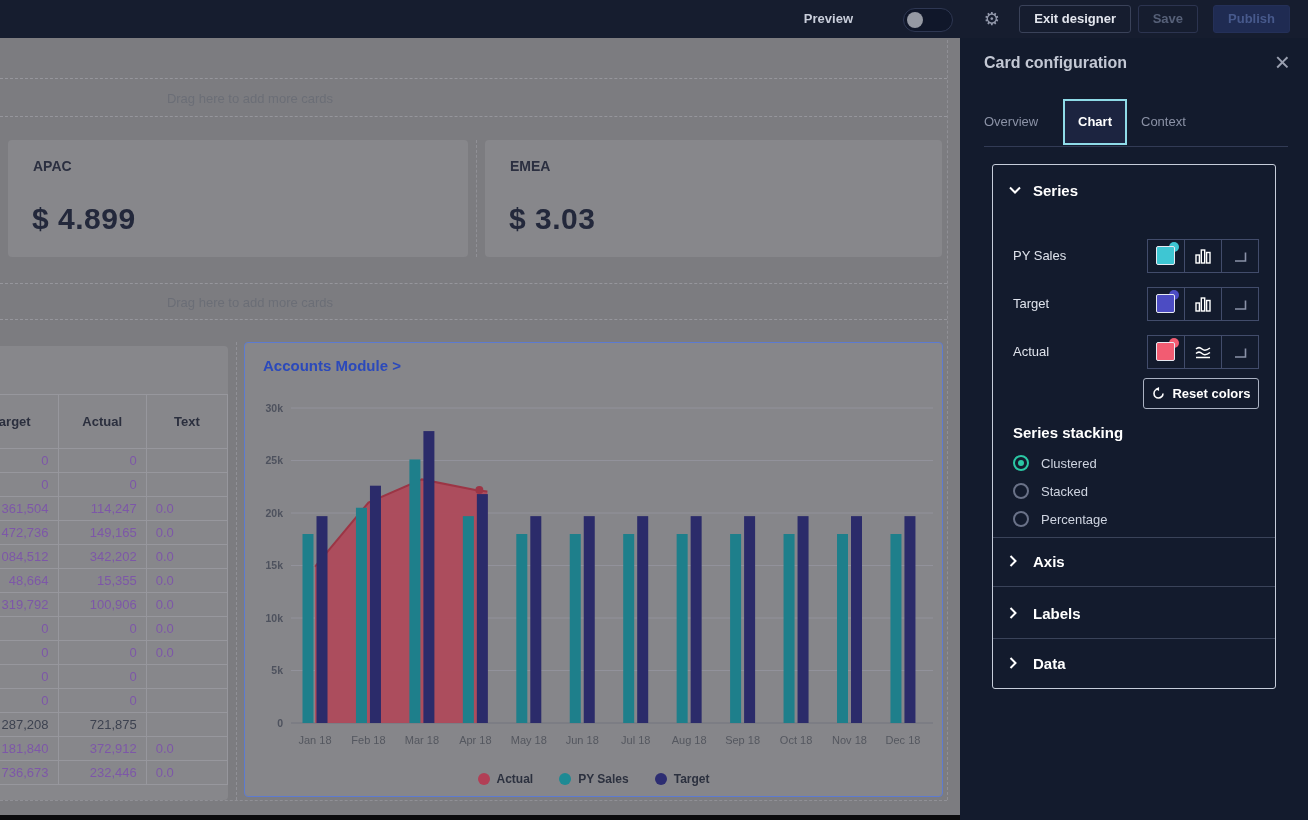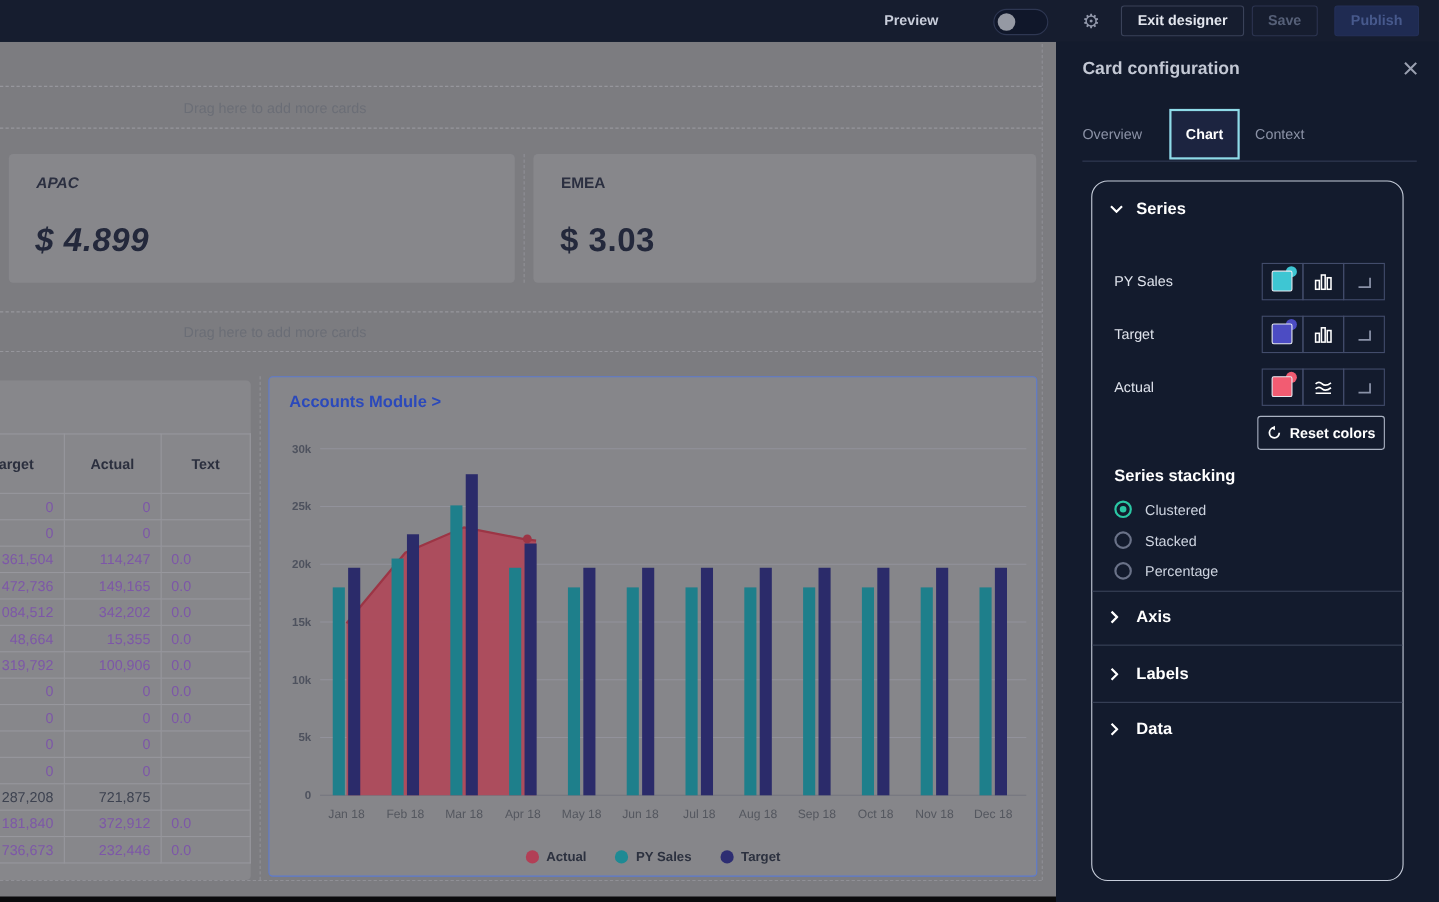--- a/index.html
+++ b/index.html
@@ -25,21 +25,21 @@
   .canvas{left:0;top:38px;width:960px;height:782px;background:#7c7c80;overflow:hidden;}
   .dragzone{left:0;width:947px;border-top:1px dashed #96969c;border-bottom:1px dashed #96969c;}
   .dz1{top:40px;height:37px;}
   .dz2{top:245px;height:35px;}
   .dragzone-text{position:absolute;left:250px;top:50%;transform:translate(-50%,-50%);
        color:#6b6e76;font-size:13px;white-space:nowrap;}
   .vdash{width:0;border-left:1px dashed #909096;}
   .hdash{height:0;border-top:1px dashed #909096;}
 
   .kpi-card{top:102px;height:117px;background:#87878b;border-radius:4px;}
-  .kpi-apac{left:8px;width:460px;font-style:italic;}
+  .kpi-apac{left:8px;width:460px;}
   .kpi-emea{left:485px;width:457px;}
   .kpi-title{left:25px;top:18px;font-size:14px;font-weight:bold;color:#2b2f40;}
   .kpi-value{left:24px;top:62px;font-size:30px;font-weight:bold;color:#23283b;letter-spacing:.5px;}
 
   
   .table-card{left:-36px;top:308px;width:264px;height:454px;background:#87878b;border-radius:4px;}
   table.data-table{position:absolute;left:0;top:48px;border-collapse:collapse;table-layout:fixed;}
   .data-table th,.data-table td{border:1px solid #97979d;font-size:13px;padding:0 9px;
        white-space:nowrap;overflow:hidden;}
   .data-table th{height:53px;font-size:13px;font-weight:bold;color:#2b2f3e;text-align:center;
@@ -66,22 +66,22 @@
   .panel-title{left:24px;top:16px;font-size:16px;font-weight:bold;color:#c3c8d4;}
   .panel-close{right:18px;top:8px;font-size:26px;color:#9aa0b0;cursor:pointer;line-height:32px;}
   .tab{top:61px;height:46px;line-height:46px;font-size:13px;font-weight:normal;color:#8b92a6;cursor:pointer;}
   .tab-overview{left:24px;}
   .tab-context{left:181px;}
   .tab-active-box{left:103px;top:61px;width:64px;height:46px;background:#1c2440;
        border:2px solid #8fdbe8;box-sizing:border-box;color:#fff;text-align:center;
        line-height:42px;font-size:13px;font-weight:bold;cursor:pointer;}
   .tabs-divider{left:24px;top:108px;width:304px;height:0;border-top:1px solid #323b55;}
 
-  .series-box{left:32px;top:126px;width:284px;height:637px;border:1px solid #c6cdda;
-       border-radius:15px;box-sizing:border-box;text-align:right;}
+  .series-box{left:32px;top:126px;width:284px;height:525px;border:1px solid #c6cdda;
+       border-radius:3px;box-sizing:border-box;text-align:right;}
   .sec-header{left:0;width:100%;height:50px;cursor:pointer;}
   .sec-chevron{left:16px;top:50%;transform:translateY(-50%);display:flex;}
   .sec-label{left:40px;top:50%;transform:translateY(-50%);font-size:15px;font-weight:bold;color:#fff;}
 
   .series-row{left:0;width:100%;height:34px;}
   .row-py{top:74px;} .row-target{top:122px;} .row-actual{top:170px;}
   .series-name{left:20px;top:0;height:34px;line-height:34px;font-size:13px;color:#dfe3ec;}
   .btn-group{right:16px;top:0;display:flex;}
   .mini-btn{width:38px;height:34px;border:1px solid #424c6b;margin-left:-1px;box-sizing:border-box;
        display:flex;align-items:center;justify-content:center;cursor:pointer;position:relative;}

